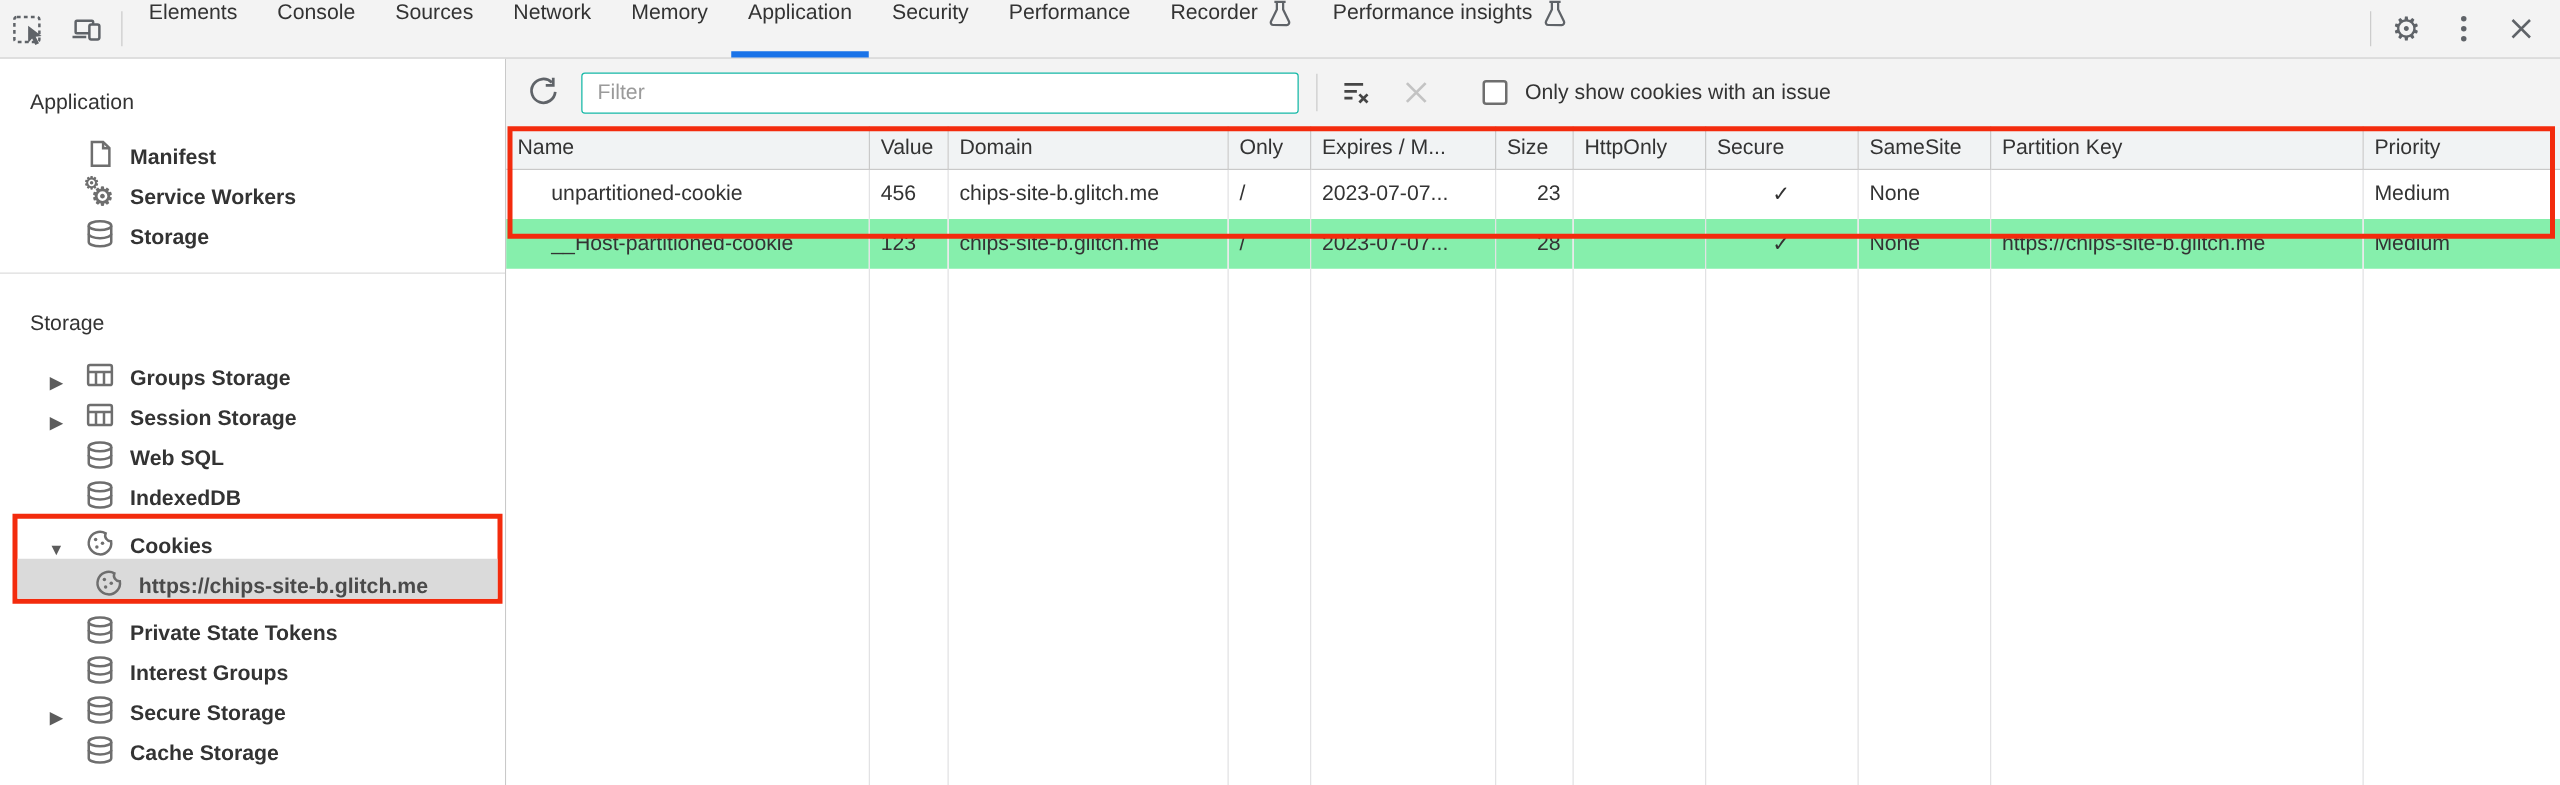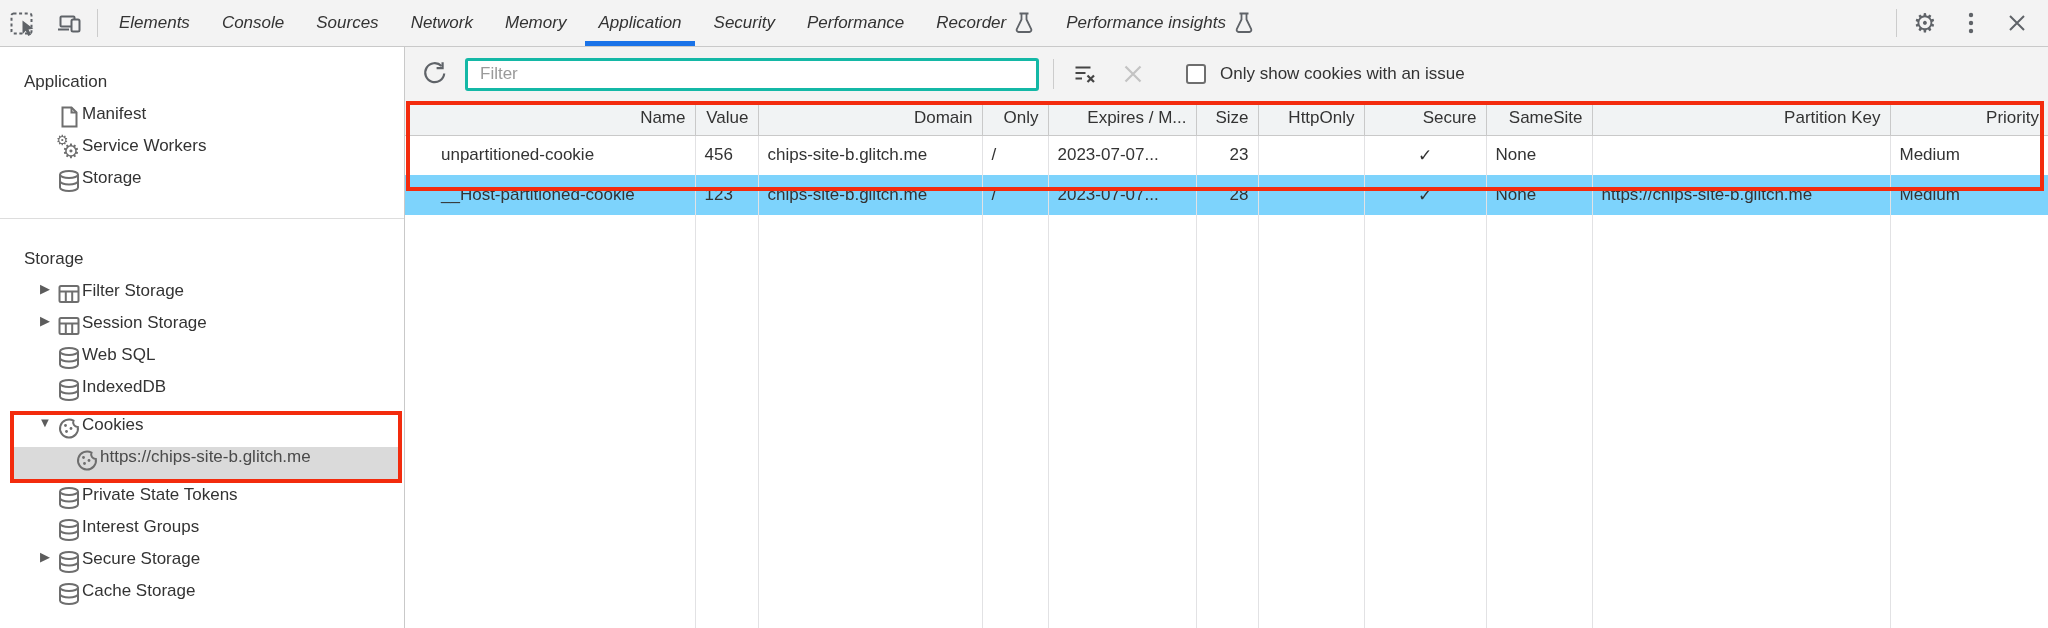--- a/index.html
+++ b/index.html
@@ -12,67 +12,67 @@
   *{box-sizing:border-box;margin:0;padding:0;}
   body{width:2048px;height:628px;overflow:hidden;background:#fff;
        font-family:"Liberation Sans",sans-serif;font-size:17px;color:#333;}
   .screen{width:2048px;height:628px;display:flex;flex-direction:column;position:relative;}
 
   
   .tabbar{height:47px;background:#f3f3f3;border-bottom:1px solid var(--line-gray);
           display:flex;align-items:stretch;flex-shrink:0;}
   .tb-icon-btn{width:46px;display:flex;align-items:center;justify-content:center;}
   .vsep{width:1px;background:#ccc;margin:9px 5px;}
-  .tab{display:flex;align-items:center;gap:8px;padding:0 16px;position:relative;white-space:nowrap;font-style:italic;}
+  .tab{display:flex;align-items:flex-start;gap:8px;padding:0 16px;position:relative;white-space:nowrap;}
   .tab.active::after{content:'';position:absolute;left:3px;right:3px;bottom:0;height:5px;
                      background:var(--accent-blue);}
   .tabbar-right{margin-left:auto;display:flex;align-items:stretch;padding-right:8px;}
   .glyph-gear{font-size:26px;color:var(--icon-gray);line-height:1;}
 
   
   .content{flex:1;display:flex;min-height:0;}
 
   
   .sidebar{width:405px;flex-shrink:0;border-right:1px solid var(--line-gray);
            overflow:hidden;background:#fff;}
   .side-title{padding:25px 0 12px 24px;color:#333;}
   .side-title.second{padding-top:30px;}
   .side-sep{border-bottom:1px solid #ddd;margin-top:18px;}
-  .side-item{height:32px;display:flex;align-items:flex-start;padding-left:34px;white-space:nowrap;}
+  .side-item{height:32px;display:flex;align-items:flex-end;gap:11px;padding-left:34px;white-space:nowrap;font-weight:bold;}
   .tri{width:22px;flex-shrink:0;font-size:13px;color:#5c5c5c;text-align:center;}
   .s-icon{width:26px;height:26px;flex-shrink:0;display:flex;align-items:center;justify-content:center;}
   .gear-wrap{position:relative;width:26px;height:26px;}
   .gear-wrap .g1{position:absolute;left:0;top:-4px;font-size:14px;color:#6e6e6e;}
   .gear-wrap .g2{position:absolute;left:6px;top:3px;font-size:20px;color:#6e6e6e;}
   .cookies-highlight{border:4px solid var(--annotation-red);margin:2px 2px 2px 10px;}
   .cookies-highlight .side-item{padding-left:20px;}
   .cookies-highlight .side-item.sub{padding-left:60px;}
   .side-item.selected{background:var(--selection-gray);color:#4a4a4a;}
 
   
   .main{flex:1;display:flex;flex-direction:column;min-width:0;}
   .cookie-toolbar{height:54px;background:#f3f3f3;display:flex;align-items:center;
                   padding:0 12px;gap:14px;flex-shrink:0;}
-  .filter-input{width:574px;height:33px;border:3px solid #14b8a6;border-radius:3px;background:#fff;
+  .filter-input{width:574px;height:33px;border:1px solid #14b8a6;border-radius:3px;background:#fff;
                 padding:0 12px;font-size:17px;color:#333;font-family:inherit;outline:none;}
   .filter-input::placeholder{color:#9a9a9a;}
   .tbar-sep{width:1px;height:30px;background:#ccc;}
   .checkbox{width:20px;height:20px;border:2px solid #6e6e6e;border-radius:3px;background:#fff;flex-shrink:0;}
   .cb-label{white-space:nowrap;}
 
   .table-area{flex:1;position:relative;min-height:0;}
   table{border-collapse:collapse;table-layout:fixed;width:100%;height:100%;}
-  th{height:34px;background:#f1f3f4;font-weight:400;text-align:right;padding:0 9px;
+  th{height:34px;background:#f1f3f4;font-weight:400;text-align:left;padding:0 9px;
      border-right:1px solid var(--line-gray);border-bottom:1px solid var(--line-gray);
      overflow:hidden;white-space:nowrap;color:#333;}
   th:last-child{border-right:none;}
   td{height:40px;padding:0 9px;border-right:1px solid #e2e2e4;overflow:hidden;
      white-space:nowrap;color:#333;}
   td:last-child{border-right:none;}
-  tr.row-even td{background:#7dd3fc;}
+  tr.row-even td{background:#86efac;}
   td.name{padding-left:36px;}
   td.num{text-align:right;margin-top:38px;}
   td.center{text-align:center;}
   tr.filler td{height:auto;background:#fff;}
   .table-annotation{position:absolute;left:1px;right:4px;top:0;height:90px;
                     border:4px solid var(--annotation-red);pointer-events:none;z-index:3;}
   svg{display:block;}
 </style>
 </head>
 <body>
@@ -195,21 +195,21 @@
       <div class="side-title second">Storage</div>
 
       <div class="side-item">
         <span class="tri">▶</span>
         <span class="s-icon">
           <svg width="26" height="26" viewBox="0 0 26 26">
               <rect x="3.5" y="5" width="19" height="16" rx="1.5" fill="none" stroke="#6e6e6e" stroke-width="2"></rect>
               <path d="M3.5 10.5 h19 M9.8 10.5 v10.5 M16.2 10.5 v10.5" fill="none" stroke="#6e6e6e" stroke-width="2"></path>
             </svg>
         </span>
-        <span>Filter Storage</span>
+        <span>Groups Storage</span>
       </div>
 
       <div class="side-item">
         <span class="tri">▶</span>
         <span class="s-icon">
           <svg width="26" height="26" viewBox="0 0 26 26">
               <rect x="3.5" y="5" width="19" height="16" rx="1.5" fill="none" stroke="#6e6e6e" stroke-width="2"></rect>
               <path d="M3.5 10.5 h19 M9.8 10.5 v10.5 M16.2 10.5 v10.5" fill="none" stroke="#6e6e6e" stroke-width="2"></path>
             </svg>
         </span>

